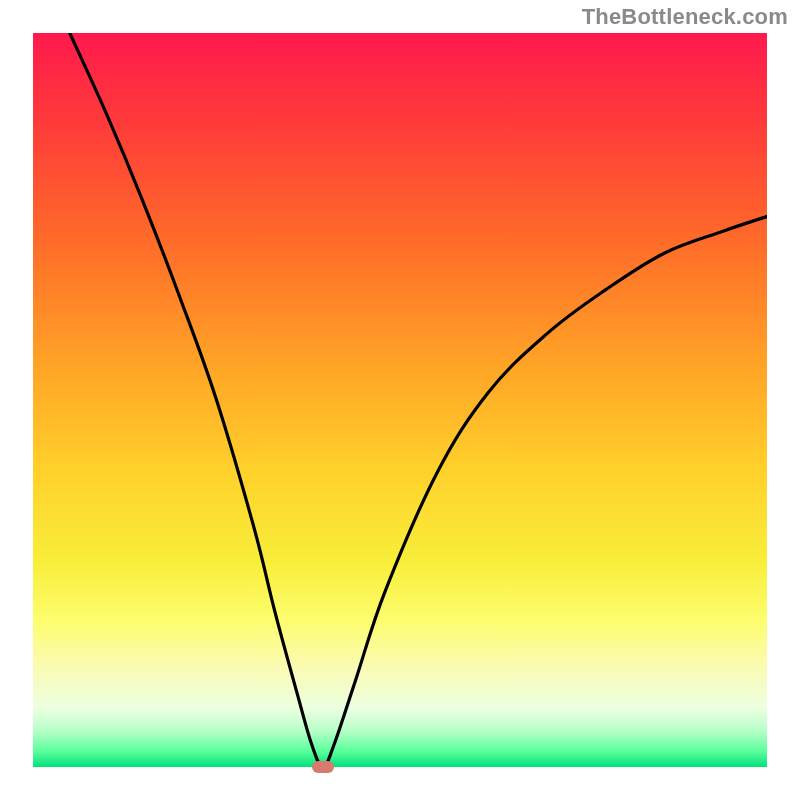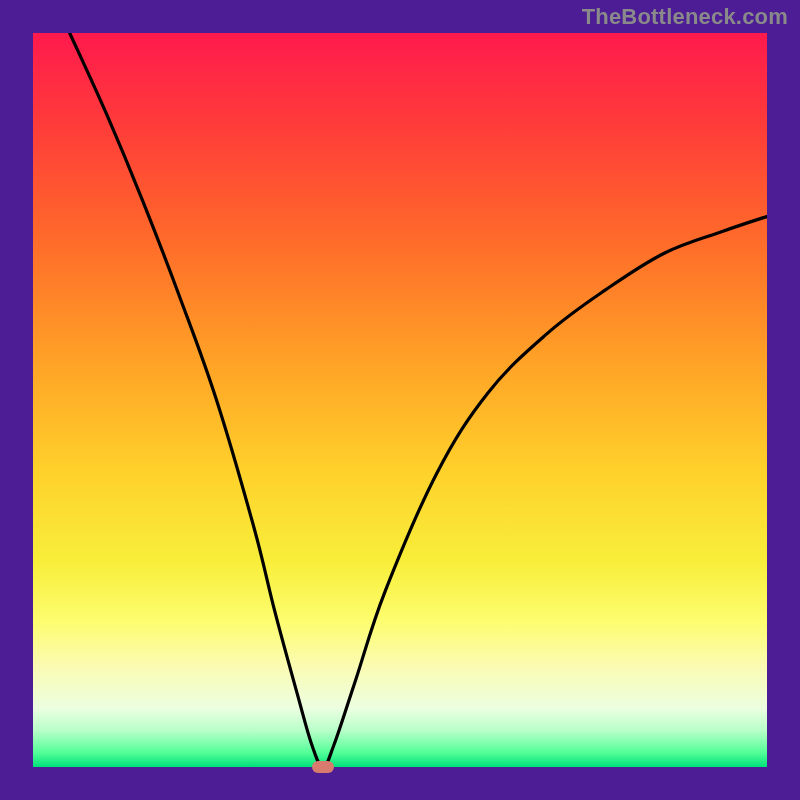--- a/index.html
+++ b/index.html
@@ -9,21 +9,21 @@
     height: 800px;
     background: #000;
     overflow: hidden;
   }
   .frame {
     position: absolute;
     top: 0;
     left: 0;
     width: 800px;
     height: 800px;
-    background: #4c1d95;
+    background: #ffffff;
   }
   .plot-area {
     position: absolute;
     top: 33px;
     left: 33px;
     width: 734px;
     height: 734px;
     background: linear-gradient(to bottom,
       #ff1a4d 0%,
       #ff3a3a 12%,

